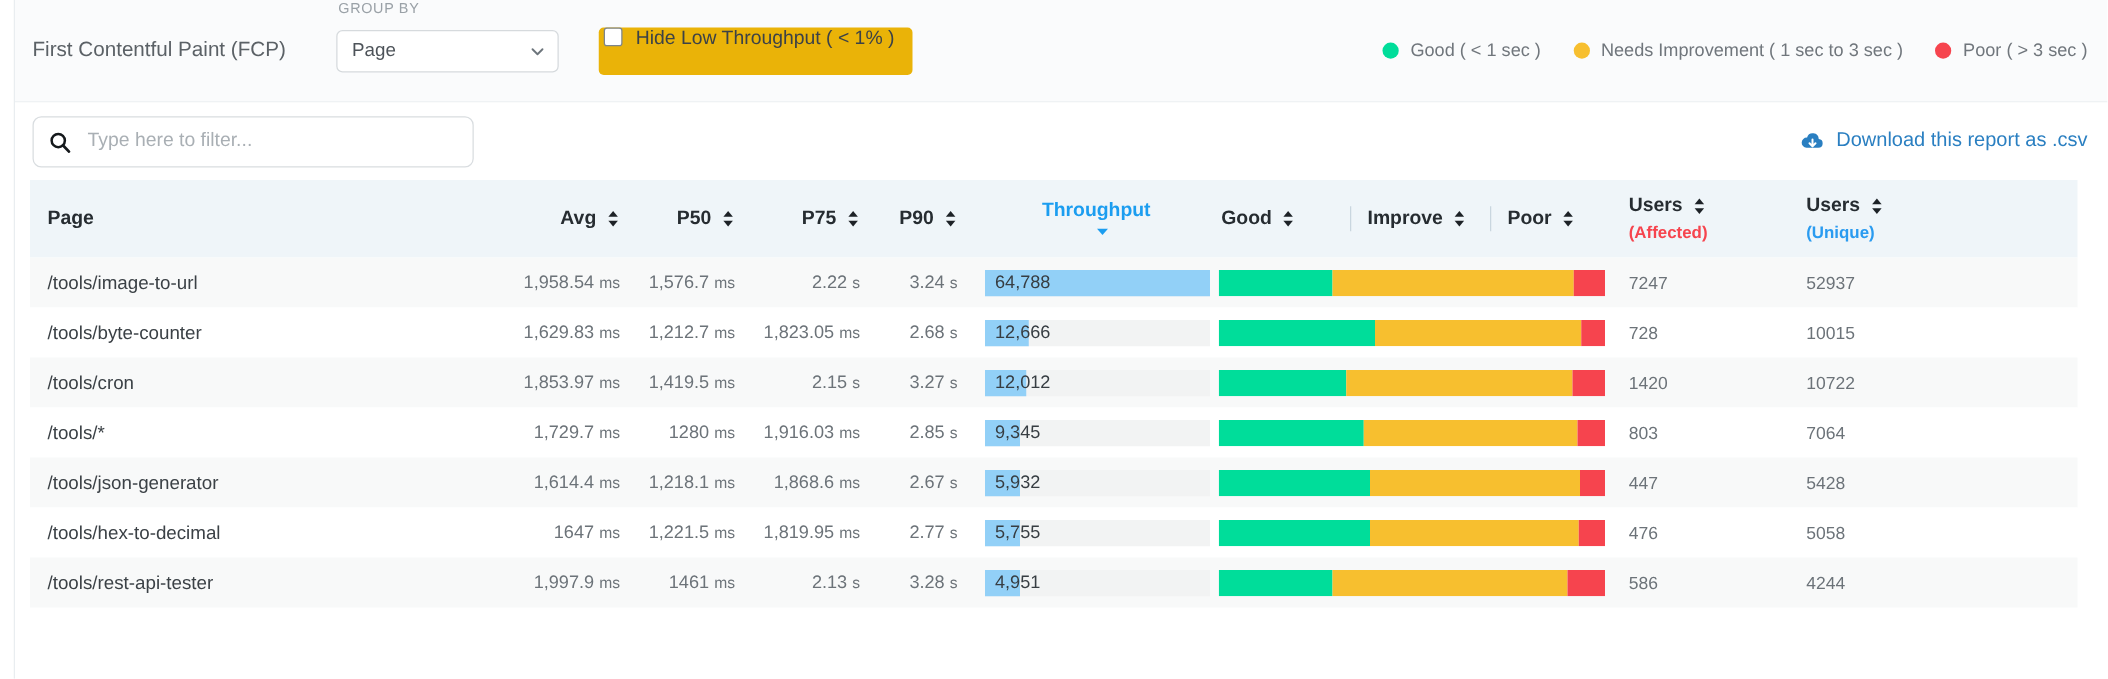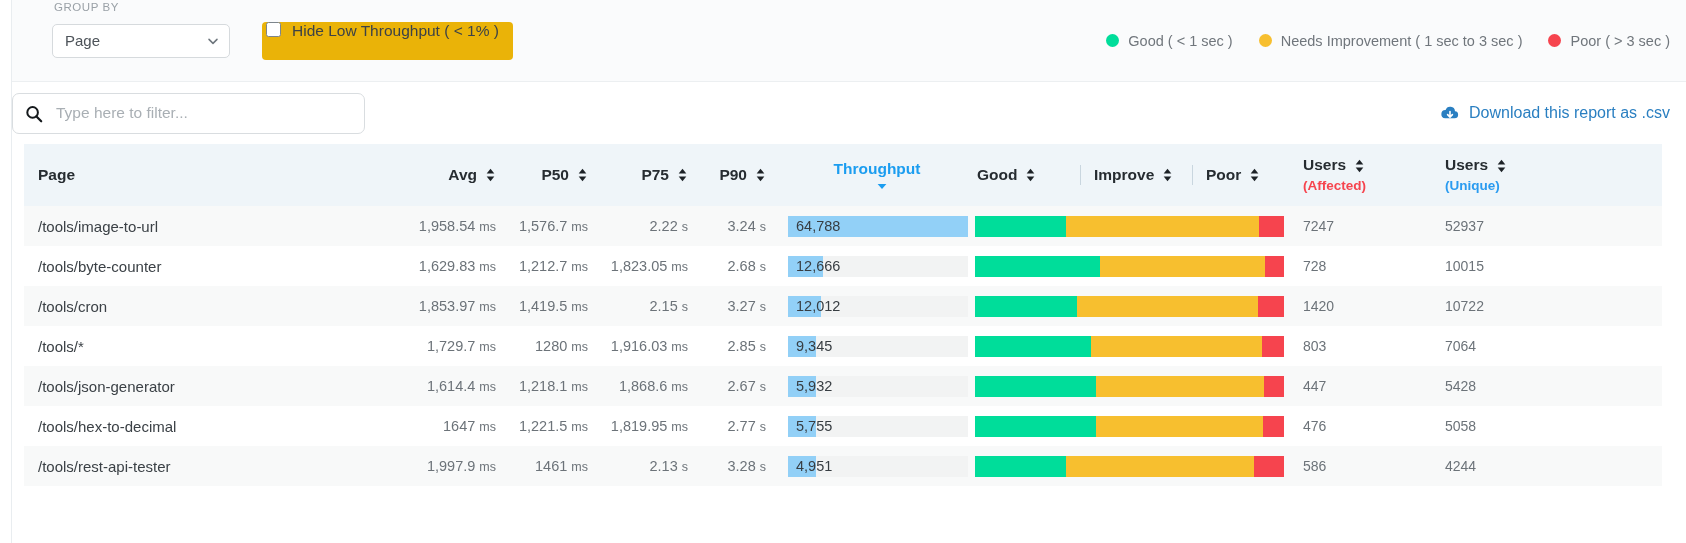--- a/index.html
+++ b/index.html
@@ -60,21 +60,21 @@
   .legend-item { display:flex; align-items:center; margin-left:26px; }
   .legend-dot { width:13px; height:13px; border-radius:50%; margin-right:9px; flex:none; }
   .legend-text { font-size:14.5px; color:#70767c; white-space:nowrap; }
 
   
   .filterrow {
     position:absolute; left:12px; top:82px; width:1674px; height:62px;
     background:#fff; display:flex; align-items:center;
   }
   .search-box {
-    width:353px; height:41px;
+    margin-left:14px; width:353px; height:41px;
     border:1px solid #d9dde0; border-radius:7px; background:#fff;
     display:flex; align-items:center; padding:0 12px;
   }
   .search-icon { width:17px; height:17px; margin-right:12px; flex:none; color:#15191c; }
   .search-input {
     border:none; outline:none; background:transparent;
     font-family:"Liberation Sans", sans-serif; font-size:15.5px;
     color:#3c4247; width:100%;
   }
   .search-input::placeholder { color:#a9afb4; }
@@ -150,20 +150,21 @@
   .usercell { font-size:14px; color:#6c7379; }
 </style>
 </head>
 <body>
 
 <div class="page-wrap">
 
   <div class="left-gutter"></div>
 
   <div class="toolbar">
+    <div class="metric-title">First Contentful Paint (FCP)</div>
 
     <div class="groupby-block">
       <div class="groupby-label">GROUP BY</div>
       <div class="select-box">
         <span>Page</span>
         <span class="chev">
           <svg viewBox="0 0 14 14" width="14" height="14">
               <path d="M3 5.4 L7 9.4 L11 5.4" fill="none" stroke="#6d757c" stroke-width="1.5" stroke-linecap="round" stroke-linejoin="round"></path>
             </svg>
         </span>

